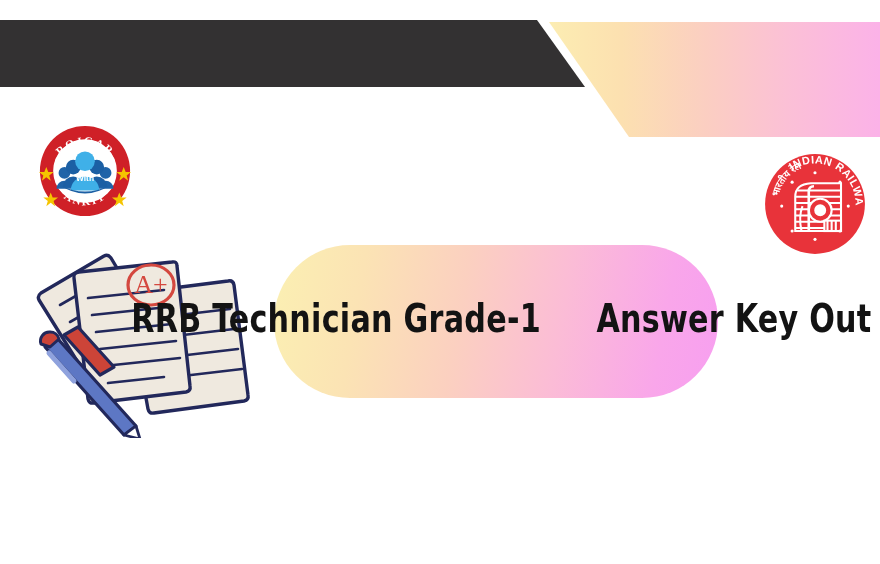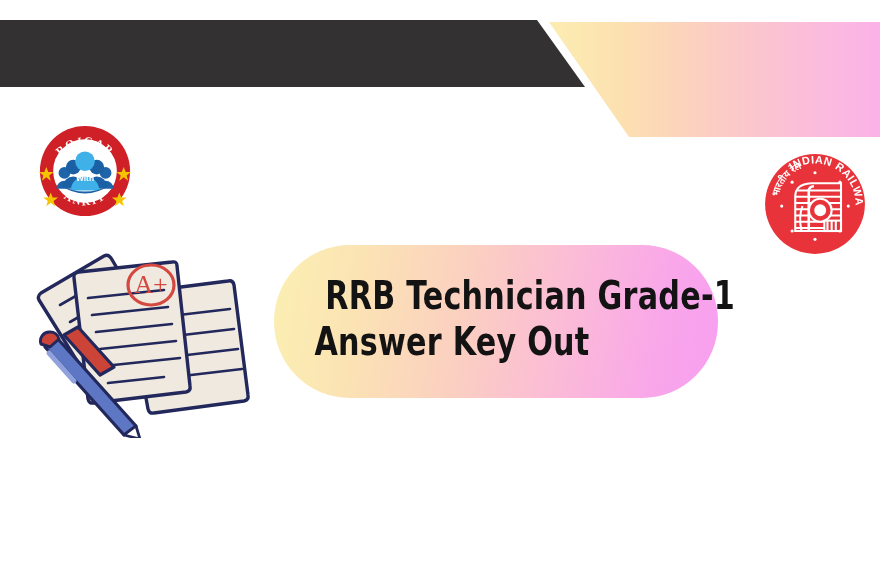--- a/index.html
+++ b/index.html
@@ -62,22 +62,22 @@
     height: 153px;
     border-radius: 76px;
     background: linear-gradient(100deg,
                 #fbf0b2 0%,
                 #fbe3b4 20%,
                 #fbd0c0 42%,
                 #fbbcd6 64%,
                 #f9a6ea 86%,
                 #f79ff0 100%);
     display: flex;
-    flex-direction: column;
-    align-items: flex-start;
+    flex-direction: row;
+    align-items: center;
     justify-content: center;
     box-sizing: border-box;
     padding: 4px 18px 10px 18px;
   }
   .headline-line {
     color: #131313;
     font-family: "Liberation Sans Narrow", "DejaVu Sans Condensed", "Liberation Sans", sans-serif;
     font-weight: 700;
     font-size: 39px;
     line-height: 1.17;

